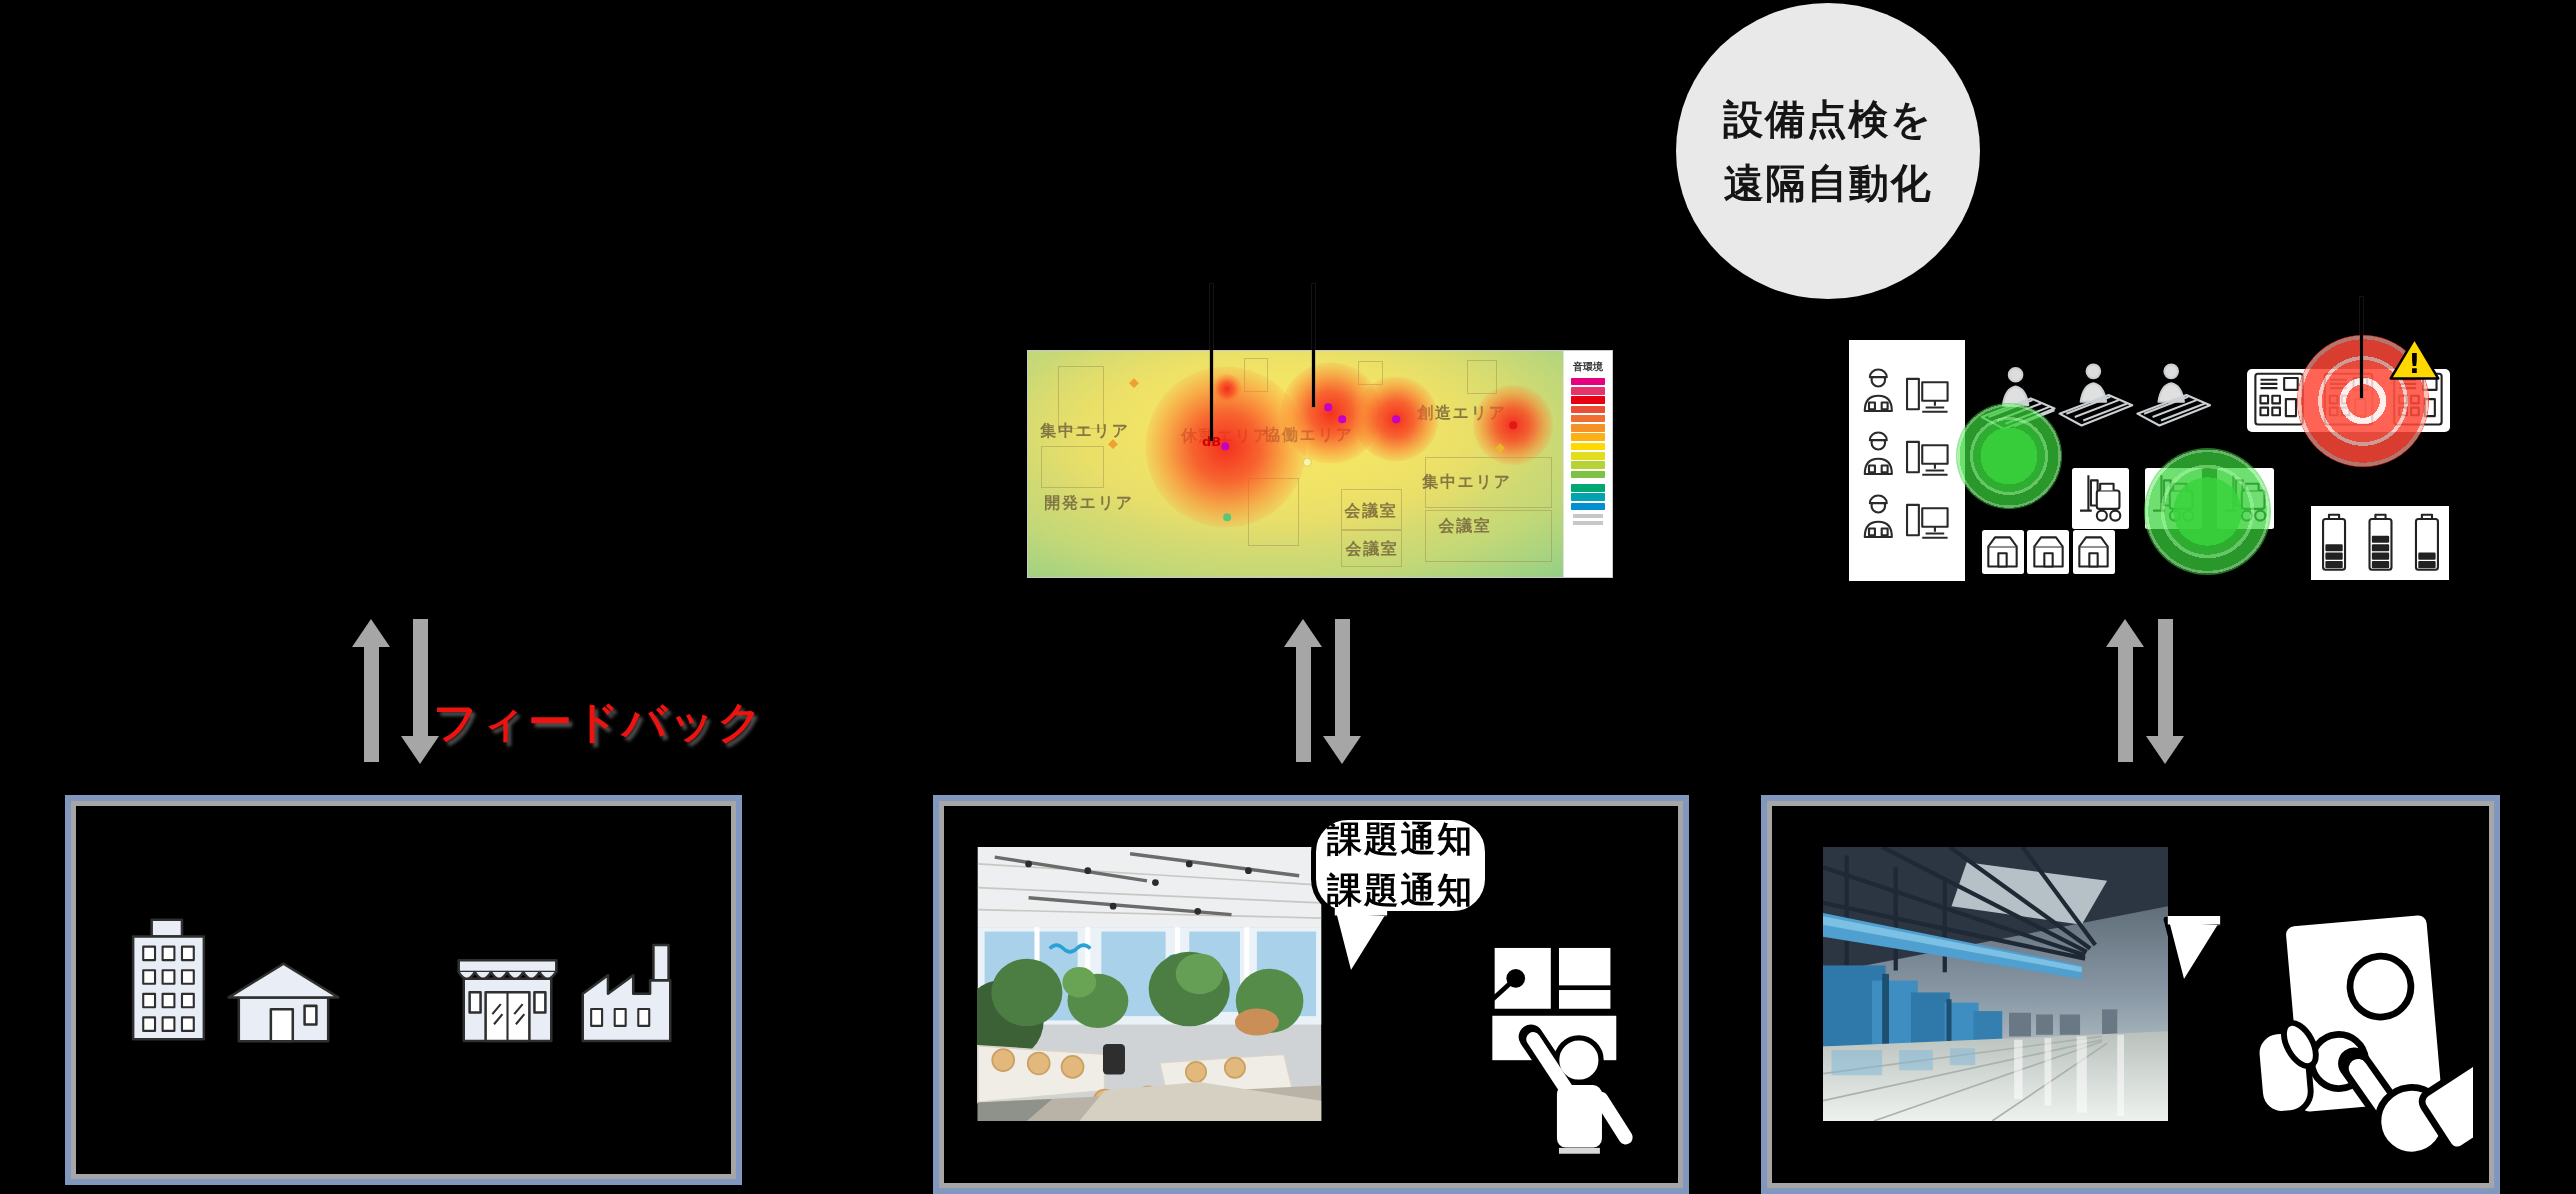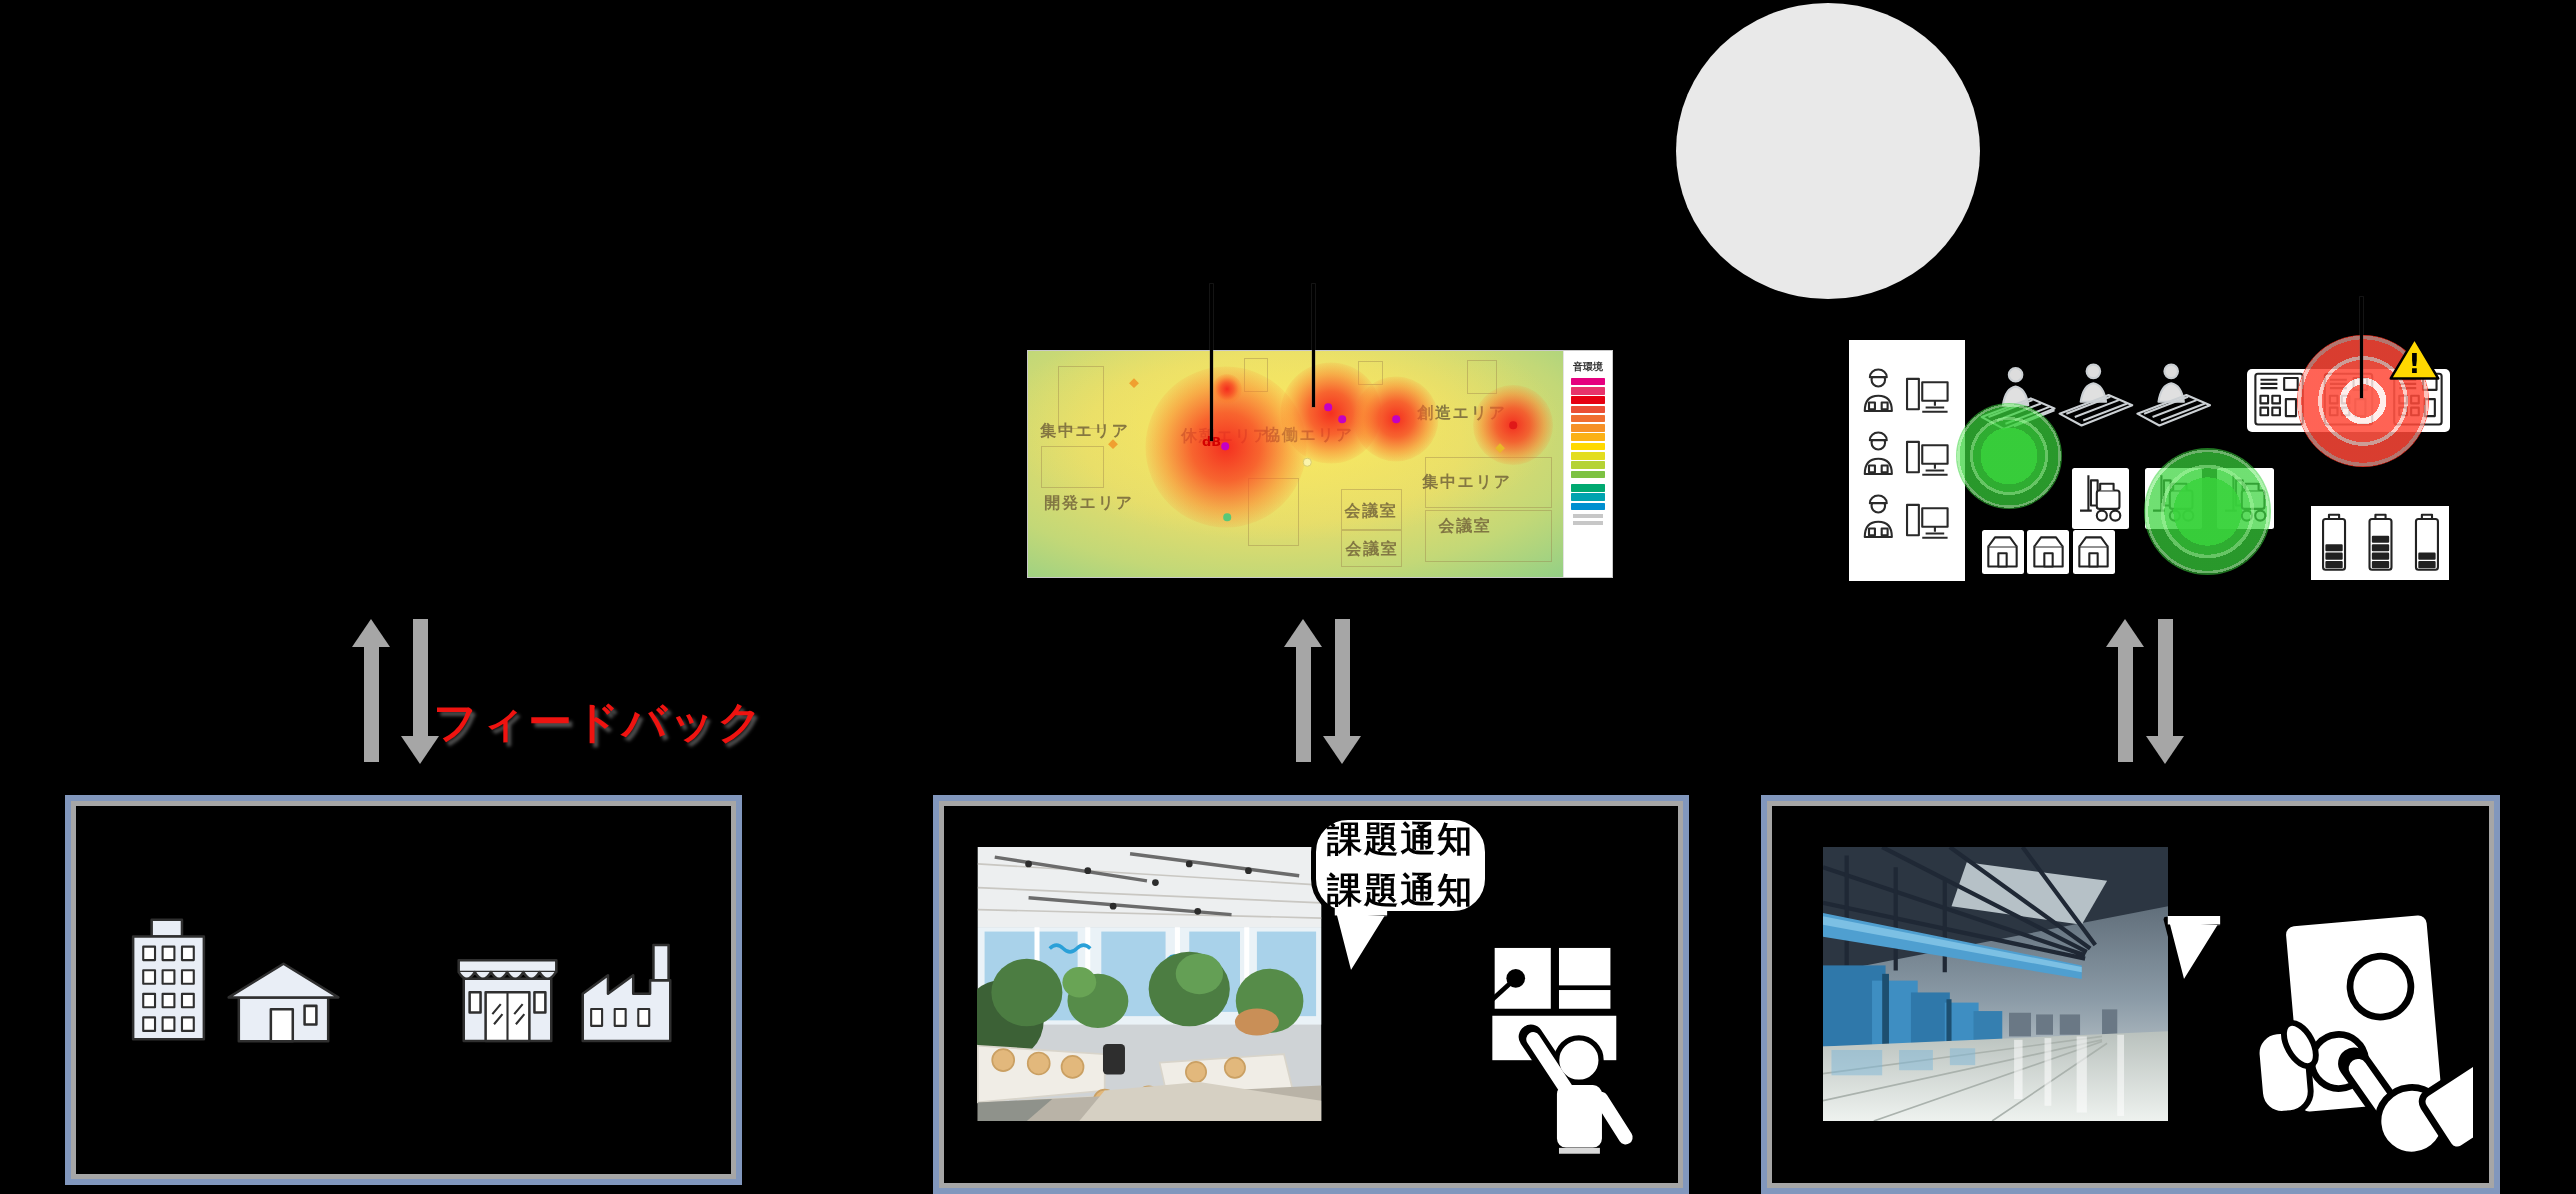--- a/index.html
+++ b/index.html
@@ -72,20 +72,22 @@
   .tail { position:absolute; z-index:9; }
 
   svg { display:block; }
 </style>
 </head>
 <body>
 
 <div id="canvas">
 
   <div class="badge" style="left:1676px; top:2.5px; width:304px; height:296px;">
+    <div>設備点検を</div>
+    <div>遠隔自動化</div>
   </div>
 
   <div class="callout" style="left:1210px; top:284px; height:157px;"></div>
   <div class="callout" style="left:1312px; top:284px; height:123px;"></div>
   <div class="callout" style="left:2360px; top:297px; height:101px;"></div>
 
   <div class="arrow up" style="left:352px;  top:619px;">
       <div class="head"></div>
       <div class="shaft"></div>
     </div>

